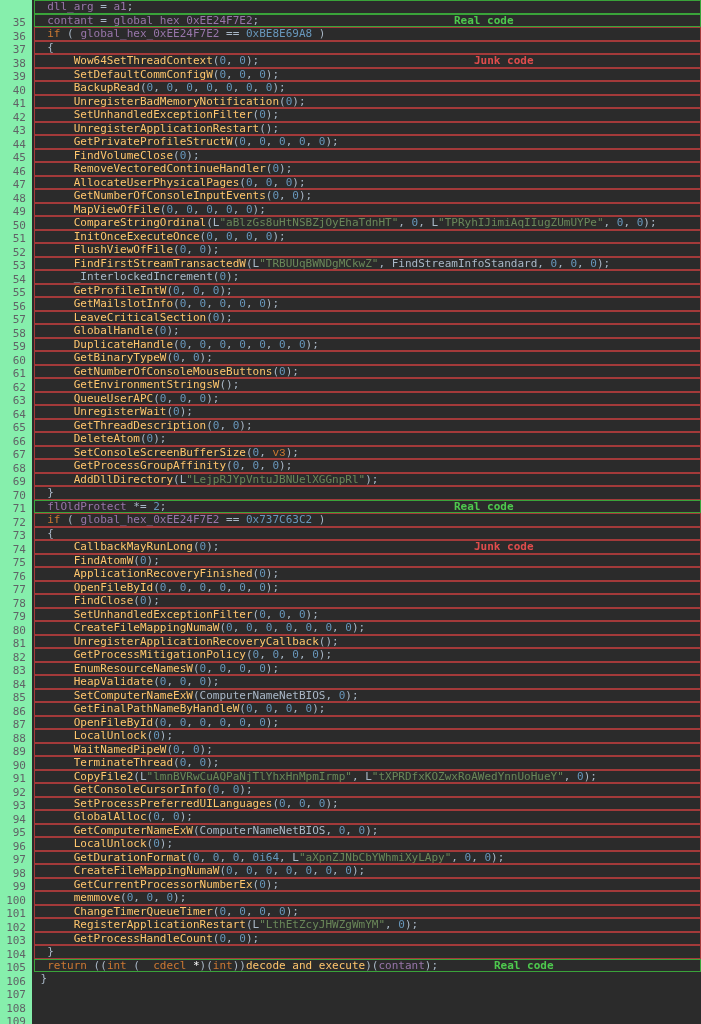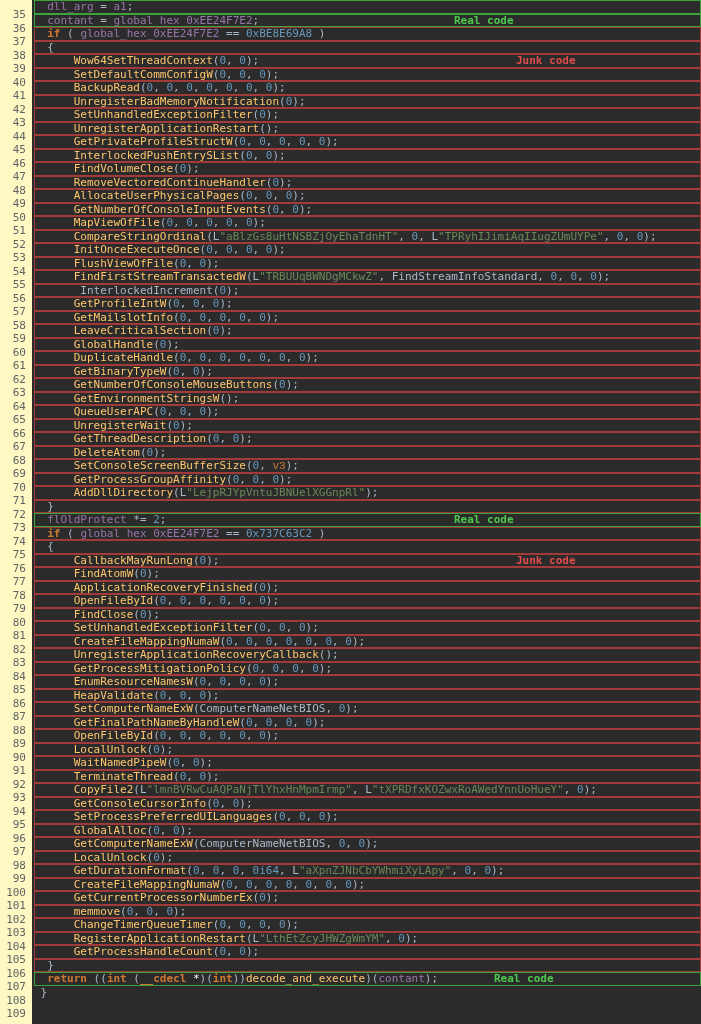--- a/index.html
+++ b/index.html
@@ -10,24 +10,24 @@
     color: #a9b7c6;
     width: 701px;
     height: 1024px;
     overflow: hidden;
   }
   .editor {
     display: flex;
     height: 100%;
   }
   .gutter {
-    background: #fef9c3;
+    background: #86efac;
     color: #606366;
     text-align: right;
-    padding: 8px 6px 0 4px;
+    padding: 16px 6px 0 4px;
     user-select: none;
     width: 32px;
     flex-shrink: 0;
     line-height: 13.5px;
   }
   .gutter div { height: 13.5px; }
   .code {
     flex: 1;
     line-height: 13.5px;
     padding-left: 2px;
@@ -40,22 +40,22 @@
   }
   .box-green { outline: 1px solid #3aa33a; outline-offset: -1px; }
   .box-red { outline: 1px solid #a33a3a; outline-offset: -1px; }
   .label {
     position: absolute;
     font-weight: bold;
     font-size: 11px;
     pointer-events: none;
   }
   .label-green { color: #4ec94e; }
-  .label-red { color: #e04c4c; margin-left: 42px; }
-  .kw { color: #cc7832; font-weight: bold; }
+  .label-red { color: #e04c4c; }
+  .kw { color: #cc7832; }
   .fn { color: #ffc66d; }
   .num { color: #6897bb; }
   .var { color: #9876aa; }
   .str { color: #6a8759; }
   .type { color: #a9b7c6; }
   .paren { color: #a9b7c6; }
   .white { color: #ffffff; }
   .orange2 { color: #cc7832; font-family: Liberation Mono, monospace; }
 </style>
 </head>
@@ -144,21 +144,20 @@
       <div class="line box-green">  <span class="var">contant</span> = <span class="var">global_hex_0xEE24F7E2</span>;<span class="label label-green" style="left: 420px; top: 0px;">Real code</span></div>
       <div class="line box-red">  <span class="kw">if</span> ( <span class="var">global_hex_0xEE24F7E2</span> == <span class="num">0xBE8E69A8</span> )</div>
       <div class="line box-red">  {</div>
       <div class="line box-red">      <span class="fn">Wow64SetThreadContext</span><span class="paren">(<span class="num">0</span>, <span class="num">0</span>);</span><span class="label label-red" style="left: 440px; top: 0px;">Junk code</span></div>
       <div class="line box-red">      <span class="fn">SetDefaultCommConfigW</span><span class="paren">(<span class="num">0</span>, <span class="num">0</span>, <span class="num">0</span>);</span></div>
       <div class="line box-red">      <span class="fn">BackupRead</span><span class="paren">(<span class="num">0</span>, <span class="num">0</span>, <span class="num">0</span>, <span class="num">0</span>, <span class="num">0</span>, <span class="num">0</span>, <span class="num">0</span>);</span></div>
       <div class="line box-red">      <span class="fn">UnregisterBadMemoryNotification</span><span class="paren">(<span class="num">0</span>);</span></div>
       <div class="line box-red">      <span class="fn">SetUnhandledExceptionFilter</span><span class="paren">(<span class="num">0</span>);</span></div>
       <div class="line box-red">      <span class="fn">UnregisterApplicationRestart</span><span class="paren">();</span></div>
       <div class="line box-red">      <span class="fn">GetPrivateProfileStructW</span><span class="paren">(<span class="num">0</span>, <span class="num">0</span>, <span class="num">0</span>, <span class="num">0</span>, <span class="num">0</span>);</span></div>
-      <div class="line box-red">      <span class="fn">InterlockedPushEntrySList</span><span class="paren">(<span class="num">0</span>, <span class="num">0</span>);</span></div>
       <div class="line box-red">      <span class="fn">FindVolumeClose</span><span class="paren">(<span class="num">0</span>);</span></div>
       <div class="line box-red">      <span class="fn">RemoveVectoredContinueHandler</span><span class="paren">(<span class="num">0</span>);</span></div>
       <div class="line box-red">      <span class="fn">AllocateUserPhysicalPages</span><span class="paren">(<span class="num">0</span>, <span class="num">0</span>, <span class="num">0</span>);</span></div>
       <div class="line box-red">      <span class="fn">GetNumberOfConsoleInputEvents</span><span class="paren">(<span class="num">0</span>, <span class="num">0</span>);</span></div>
       <div class="line box-red">      <span class="fn">MapViewOfFile</span><span class="paren">(<span class="num">0</span>, <span class="num">0</span>, <span class="num">0</span>, <span class="num">0</span>, <span class="num">0</span>);</span></div>
       <div class="line box-red">      <span class="fn">CompareStringOrdinal</span><span class="paren">(L</span><span class="str">"aBlzGs8uHtNSBZjOyEhaTdnHT"</span><span class="paren">, <span class="num">0</span>, L</span><span class="str">"TPRyhIJimiAqIIugZUmUYPe"</span><span class="paren">, <span class="num">0</span>, <span class="num">0</span>);</span></div>
       <div class="line box-red">      <span class="fn">InitOnceExecuteOnce</span><span class="paren">(<span class="num">0</span>, <span class="num">0</span>, <span class="num">0</span>, <span class="num">0</span>);</span></div>
       <div class="line box-red">      <span class="fn">FlushViewOfFile</span><span class="paren">(<span class="num">0</span>, <span class="num">0</span>);</span></div>
       <div class="line box-red">      <span class="fn">FindFirstStreamTransactedW</span><span class="paren">(L</span><span class="str">"TRBUUqBWNDgMCkwZ"</span><span class="paren">, <span class="type">FindStreamInfoStandard</span>, <span class="num">0</span>, <span class="num">0</span>, <span class="num">0</span>);</span></div>
       <div class="line box-red">      <span class="type">_InterlockedIncrement(<span class="num">0</span>);</span></div>

